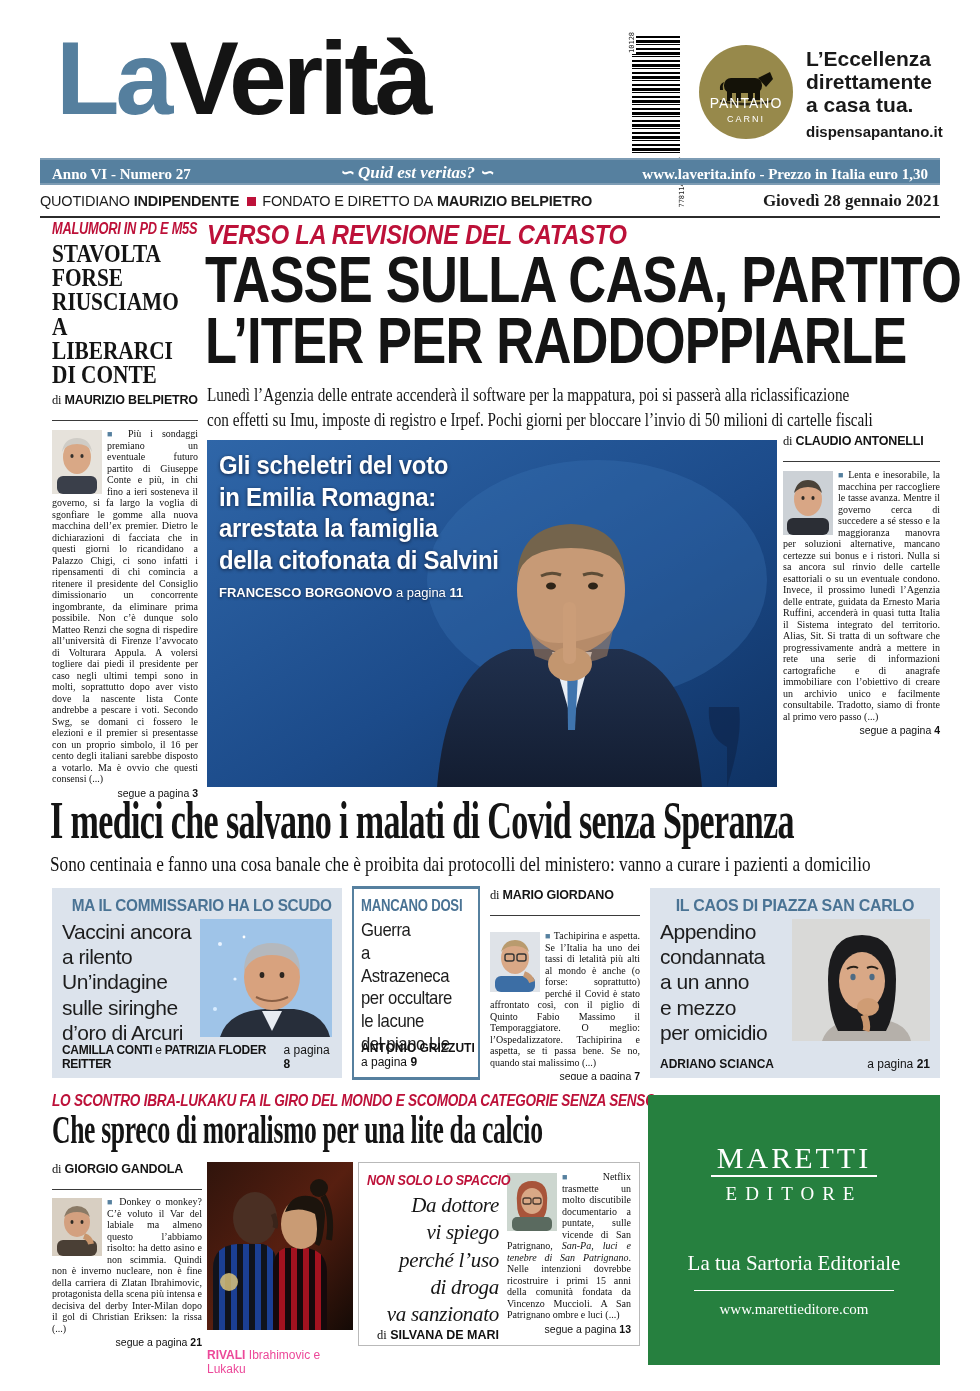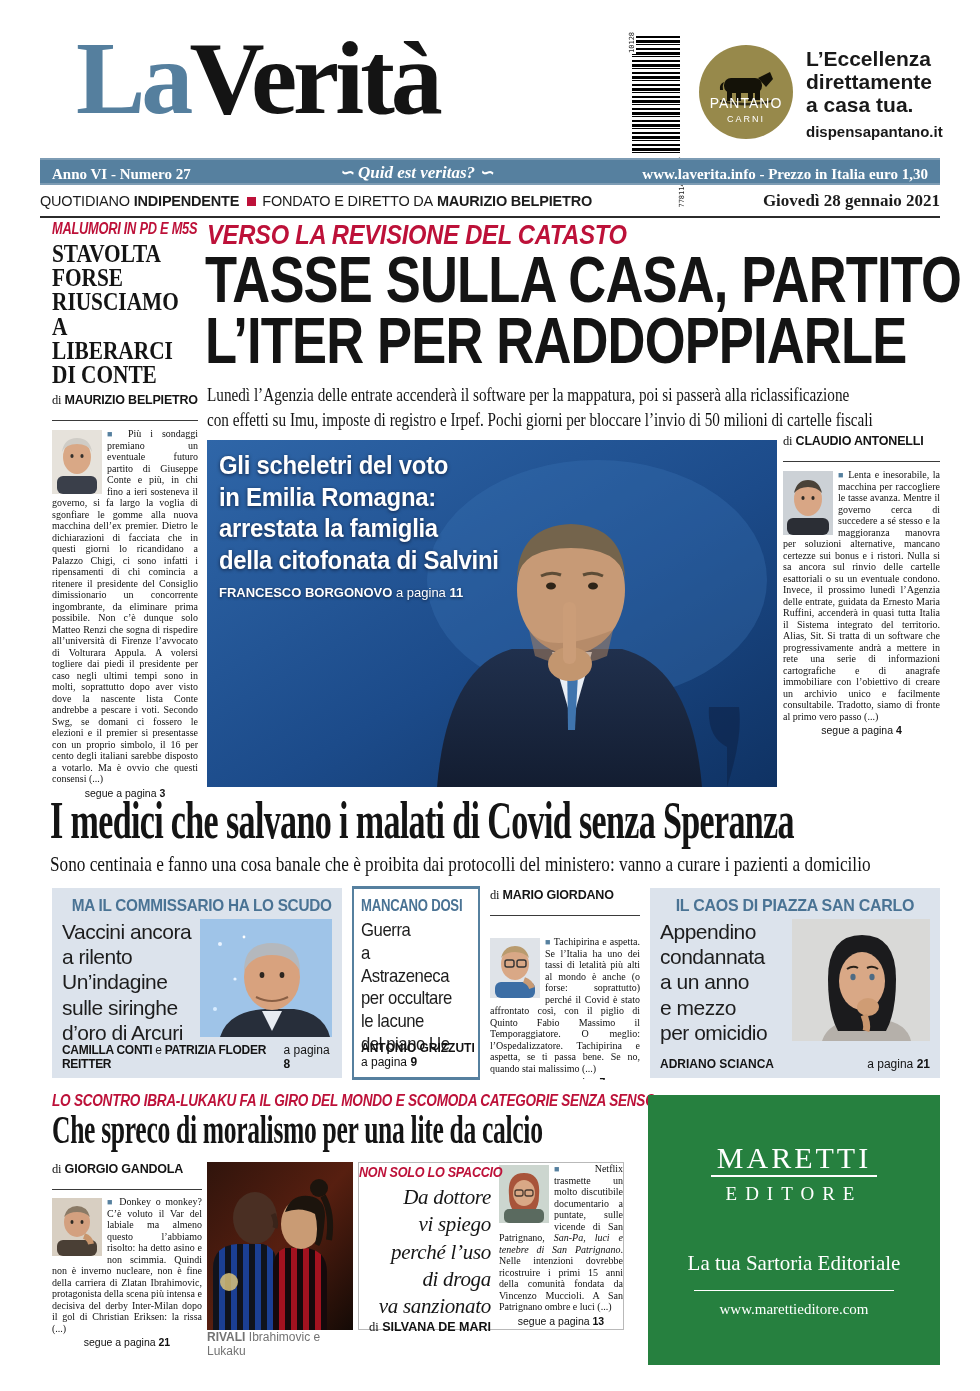--- a/index.html
+++ b/index.html
@@ -5,21 +5,21 @@
   html,body{margin:0;padding:0;background:#888;}
   .page{position:relative;width:980px;height:1391px;margin:0 auto;background:#ffffff;
         font-family:"Liberation Serif",serif;color:#111;overflow:hidden;}
   .abs{position:absolute;}
   .serif{font-family:"Liberation Serif",serif;}
   .prelines{white-space:pre-line;}
   .cond{display:inline-block;transform-origin:0 0;white-space:nowrap;}
   .condml{display:inline-block;transform-origin:0 0;white-space:pre-line;}
 
   
-  .logo{font-family:Liberation Serif, serif;font-weight:bold;font-size:104px;line-height:1;letter-spacing:-4px;margin-left:20px;}
+  .logo{font-family:Liberation Sans, sans-serif;font-weight:bold;font-size:104px;line-height:1;letter-spacing:-4px;}
   .logo .la{color:#557f9e;}
   .logo .ve{color:#141414;}
   .barcode{background:repeating-linear-gradient(to bottom,#000 0 2px,#fff 2px 4px,#000 4px 7px,#fff 7px 8px,#000 8px 9px,#fff 9px 12px);}
   .bc-num{position:absolute;font-family:"DejaVu Sans Mono",monospace;font-size:7px;color:#222;background:#fff;padding:0 1px;}
   .pantano{display:flex;align-items:center;gap:12px;}
   .pantano-txt .big{font-family:"Liberation Sans",sans-serif;font-weight:bold;font-size:21px;line-height:1.08;color:#191919;}
   .pantano-txt .url{font-family:"Liberation Sans",sans-serif;font-weight:bold;font-size:15px;margin-top:6px;color:#191919;}
 
   
   .infobar{background:#56809f;color:#fff;display:flex;align-items:flex-end;justify-content:space-between;
@@ -32,54 +32,54 @@
   .dateline{font-weight:bold;font-size:17px;color:#1c1c1c;}
 
   .kicker{font-family:"Liberation Sans",sans-serif;font-weight:bold;color:#bd1139;letter-spacing:-0.3px;font-style:italic;}
   .bluekick{font-family:"Liberation Sans",sans-serif;font-weight:bold;color:#4a7394;letter-spacing:-0.3px;}
 
   .byrow{font-family:"Liberation Sans",sans-serif;font-weight:bold;font-size:12.5px;color:#141414;
          border-bottom:1px solid #3a3a3a;padding-bottom:12px;letter-spacing:-0.2px;}
   .byrow .di{font-family:"Liberation Serif",serif;font-weight:normal;font-size:12.5px;}
   .body-text{font-size:10px;line-height:1.15;text-align:justify;color:#101010;}
   .lead-sq{color:#56809f;font-size:9px;}
-  .segue{font-family:"Liberation Sans",sans-serif;font-size:10.5px;text-align:center;color:#101010;margin-top:2px;}
+  .segue{font-family:"Liberation Sans",sans-serif;font-size:10.5px;text-align:right;color:#101010;margin-top:2px;}
   .mug{float:left;width:50px;height:64px;margin:2px 5px 1px 0;}
   .mug svg,.photo svg{display:block;width:100%;height:100%;}
 
   .headline-serif{font-family:"Liberation Serif",serif;font-weight:bold;color:#141414;}
   .headline-sans{font-family:"Liberation Sans",sans-serif;font-weight:bold;color:#141414;}
 
   .bluebox{background:#dce3ec;padding:8px 10px;}
   .bluebox .content{display:flex;gap:8px;margin-top:4px;}
   .boxhead{font-family:"Liberation Sans",sans-serif;font-weight:normal;font-size:21px;line-height:1.2;color:#1d1d1d;letter-spacing:-0.5px;}
   .boxby{position:absolute;left:10px;right:10px;bottom:7px;display:flex;justify-content:space-between;
          font-family:"Liberation Sans",sans-serif;font-size:12px;color:#141414;}
   .pagref b{font-weight:bold;}
 
   .azbox{border:3px solid #56809f;border-left-width:2px;border-right-width:2px;padding:8px 7px;background:#fff;}
 
-  .dmbox{border:1px solid #b9b9b9;display:flex;gap:8px;background:#fff;}
+  .dmbox{border:1px solid #b9b9b9;display:flex;padding:8px;gap:8px;background:#fff;}
   .dm-left{width:132px;display:flex;flex-direction:column;}
   .dm-head{font-family:"Liberation Serif",serif;font-size:21px;line-height:1.3;text-align:right;color:#161616;letter-spacing:-0.3px;}
   .dm-by{margin-top:auto;text-align:right;font-family:"Liberation Sans",sans-serif;font-size:12.5px;}
   .dm-by b{font-weight:bold;}
 
   .maretti{background:#26803f;color:#fff;display:flex;flex-direction:column;align-items:center;justify-content:center;
            font-family:"Liberation Serif",serif;text-align:center;}
   .maretti .brand{font-size:30px;letter-spacing:3px;border-bottom:2px solid #fff;padding:0 6px 2px;line-height:1;}
   .maretti .brandsub{font-size:19px;letter-spacing:8px;margin-top:6px;}
   .maretti .tagl{font-size:21px;margin-top:46px;}
   .maretti .rule{width:200px;border-top:1px solid #fff;margin:14px 0 10px;}
   .maretti .url{font-size:15px;}
 
   .overlay-head{font-family:"Liberation Sans",sans-serif;font-weight:bold;color:#fff;font-size:26px;line-height:1.22;
                 text-shadow:0 1px 4px rgba(0,0,20,.65);letter-spacing:-0.3px;}
   .overlay-by{font-family:"Liberation Sans",sans-serif;color:#fff;font-size:13px;margin-top:8px;text-shadow:0 1px 3px rgba(0,0,20,.65);}
-  .caption{font-family:"Liberation Sans",sans-serif;font-size:12px;color:#737373;margin-top:0;}
+  .caption{font-family:"Liberation Sans",sans-serif;font-size:12px;color:#ec4899;margin-top:18px;}
 </style>
 </head>
 <body>
 
 <div class="page">
 
   <div class="abs logo" style="left:56px;top:26px;">
     <span class="la">La</span><span class="ve">Verità</span>
   </div>
 
@@ -297,21 +297,21 @@
     <div class="abs" style="left:7px;bottom:8px;font-family:'Liberation Sans',sans-serif;font-size:12px;">
       <b>ANTONIO GRIZZUTI</b><br>
       <span class="pagref"><span>a pagina</span> <b>9</b></span>
     </div>
   </div>
 
   <div class="abs" style="left:490px;top:888px;width:150px;height:192px;overflow:hidden;">
     <div class="byrow">
       <span class="di">di</span> <span>MARIO GIORDANO</span>
     </div>
-    <div class="body-text" style="margin-top:20px;">
+    <div class="body-text" style="margin-top:14px;">
       <span class="mug" style="height:60px;">
         <svg viewBox="0 0 50 60">
             <rect width="50" height="60" fill="#dfe3e8"></rect>
             <ellipse cx="25" cy="26" rx="14" ry="16" fill="#d9a886"></ellipse>
             <path d="M11 20 q3 -12 14 -12 q11 0 14 12 q-5 -6 -14 -6 q-9 0 -14 6z" fill="#b99b6e"></path>
             <rect x="5" y="44" width="40" height="16" rx="6" fill="#3c6ea5"></rect>
             <rect x="15" y="22" width="9" height="7" rx="2" fill="none" stroke="#333" stroke-width="1.4"></rect>
             <rect x="27" y="22" width="9" height="7" rx="2" fill="none" stroke="#333" stroke-width="1.4"></rect>
             <path d="M34 42 q6 2 8 8" stroke="#c89a74" stroke-width="6" fill="none"></path>
           </svg>

